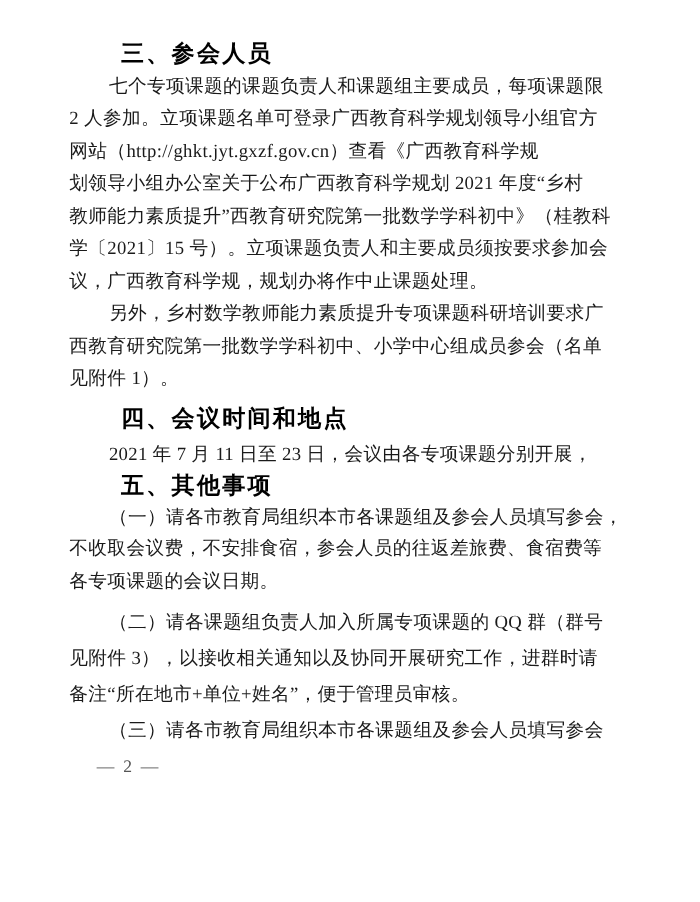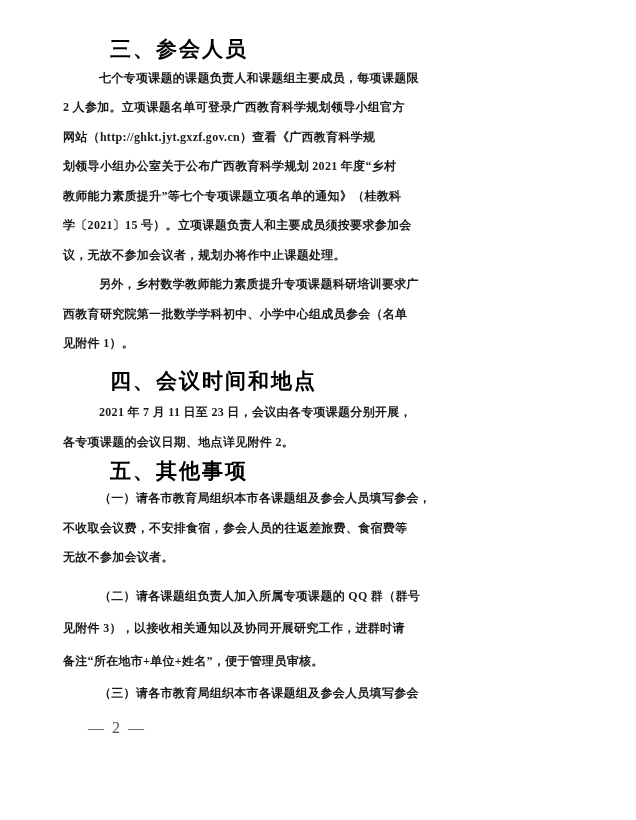--- a/index.html
+++ b/index.html
@@ -15,24 +15,23 @@
     overflow: hidden;
     font-family: "Liberation Serif", "DejaVu Serif", serif;
     color: #1a1a1a;
   }
   .content {
     padding: 34px 63px 0 63px;
   }
   .line {
     height: 29.5px;
     line-height: 29.5px;
-    font-size: 12px;
+    font-size: 17px;
     letter-spacing: 0.3px;
     white-space: nowrap;
-    font-weight: bold;
   }
   .indent {
     text-indent: 36px;
   }
   .heading {
     font-family: "Liberation Sans", "DejaVu Sans", sans-serif;
     font-weight: bold;
     color: #000000;
     font-size: 21px;
     letter-spacing: 2px;
@@ -76,44 +75,43 @@
 <div class="page">
   <div class="content">
 
     <div class="heading heading-h3">三、参会人员</div>
 
     <div class="para">
       <div class="line indent">七个专项课题的课题负责人和课题组主要成员，每项课题限</div>
       <div class="line">2 人参加。立项课题名单可登录广西教育科学规划领导小组官方</div>
       <div class="line">网站（http://ghkt.jyt.gxzf.gov.cn）查看《广西教育科学规</div>
       <div class="line">划领导小组办公室关于公布广西教育科学规划 2021 年度“乡村</div>
-      <div class="line">教师能力素质提升”等七个专项课题立项名单的通知》（桂教科</div>
+      <div class="line">教师能力素质提升”西教育研究院第一批数学学科初中》（桂教科</div>
       <div class="line">学〔2021〕15 号）。立项课题负责人和主要成员须按要求参加会</div>
-      <div class="line">议，无故不参加会议者，规划办将作中止课题处理。</div>
+      <div class="line">议，广西教育科学规，规划办将作中止课题处理。</div>
     </div>
 
     <div class="para">
       <div class="line indent">另外，乡村数学教师能力素质提升专项课题科研培训要求广</div>
       <div class="line">西教育研究院第一批数学学科初中、小学中心组成员参会（名单</div>
       <div class="line">见附件 1）。</div>
     </div>
 
     <div class="heading heading-h4">四、会议时间和地点</div>
 
     <div class="para">
       <div class="line indent">2021 年 7 月 11 日至 23 日，会议由各专项课题分别开展，</div>
-      <div class="line">各专项课题的会议日期、地点详见附件 2。</div>
     </div>
 
     <div class="heading heading-h5">五、其他事项</div>
 
     <div class="para">
       <div class="line indent">（一）请各市教育局组织本市各课题组及参会人员填写参会，</div>
       <div class="line">不收取会议费，不安排食宿，参会人员的往返差旅费、食宿费等</div>
-      <div class="line">无故不参加会议者。</div>
+      <div class="line">各专项课题的会议日期。</div>
     </div>
 
     <div class="para para-wide para-gap">
       <div class="line indent">（二）请各课题组负责人加入所属专项课题的 QQ 群（群号</div>
       <div class="line">见附件 3），以接收相关通知以及协同开展研究工作，进群时请</div>
       <div class="line">备注“所在地市+单位+姓名”，便于管理员审核。</div>
     </div>
 
     <div class="para para-wide">
       <div class="line indent">（三）请各市教育局组织本市各课题组及参会人员填写参会</div>

